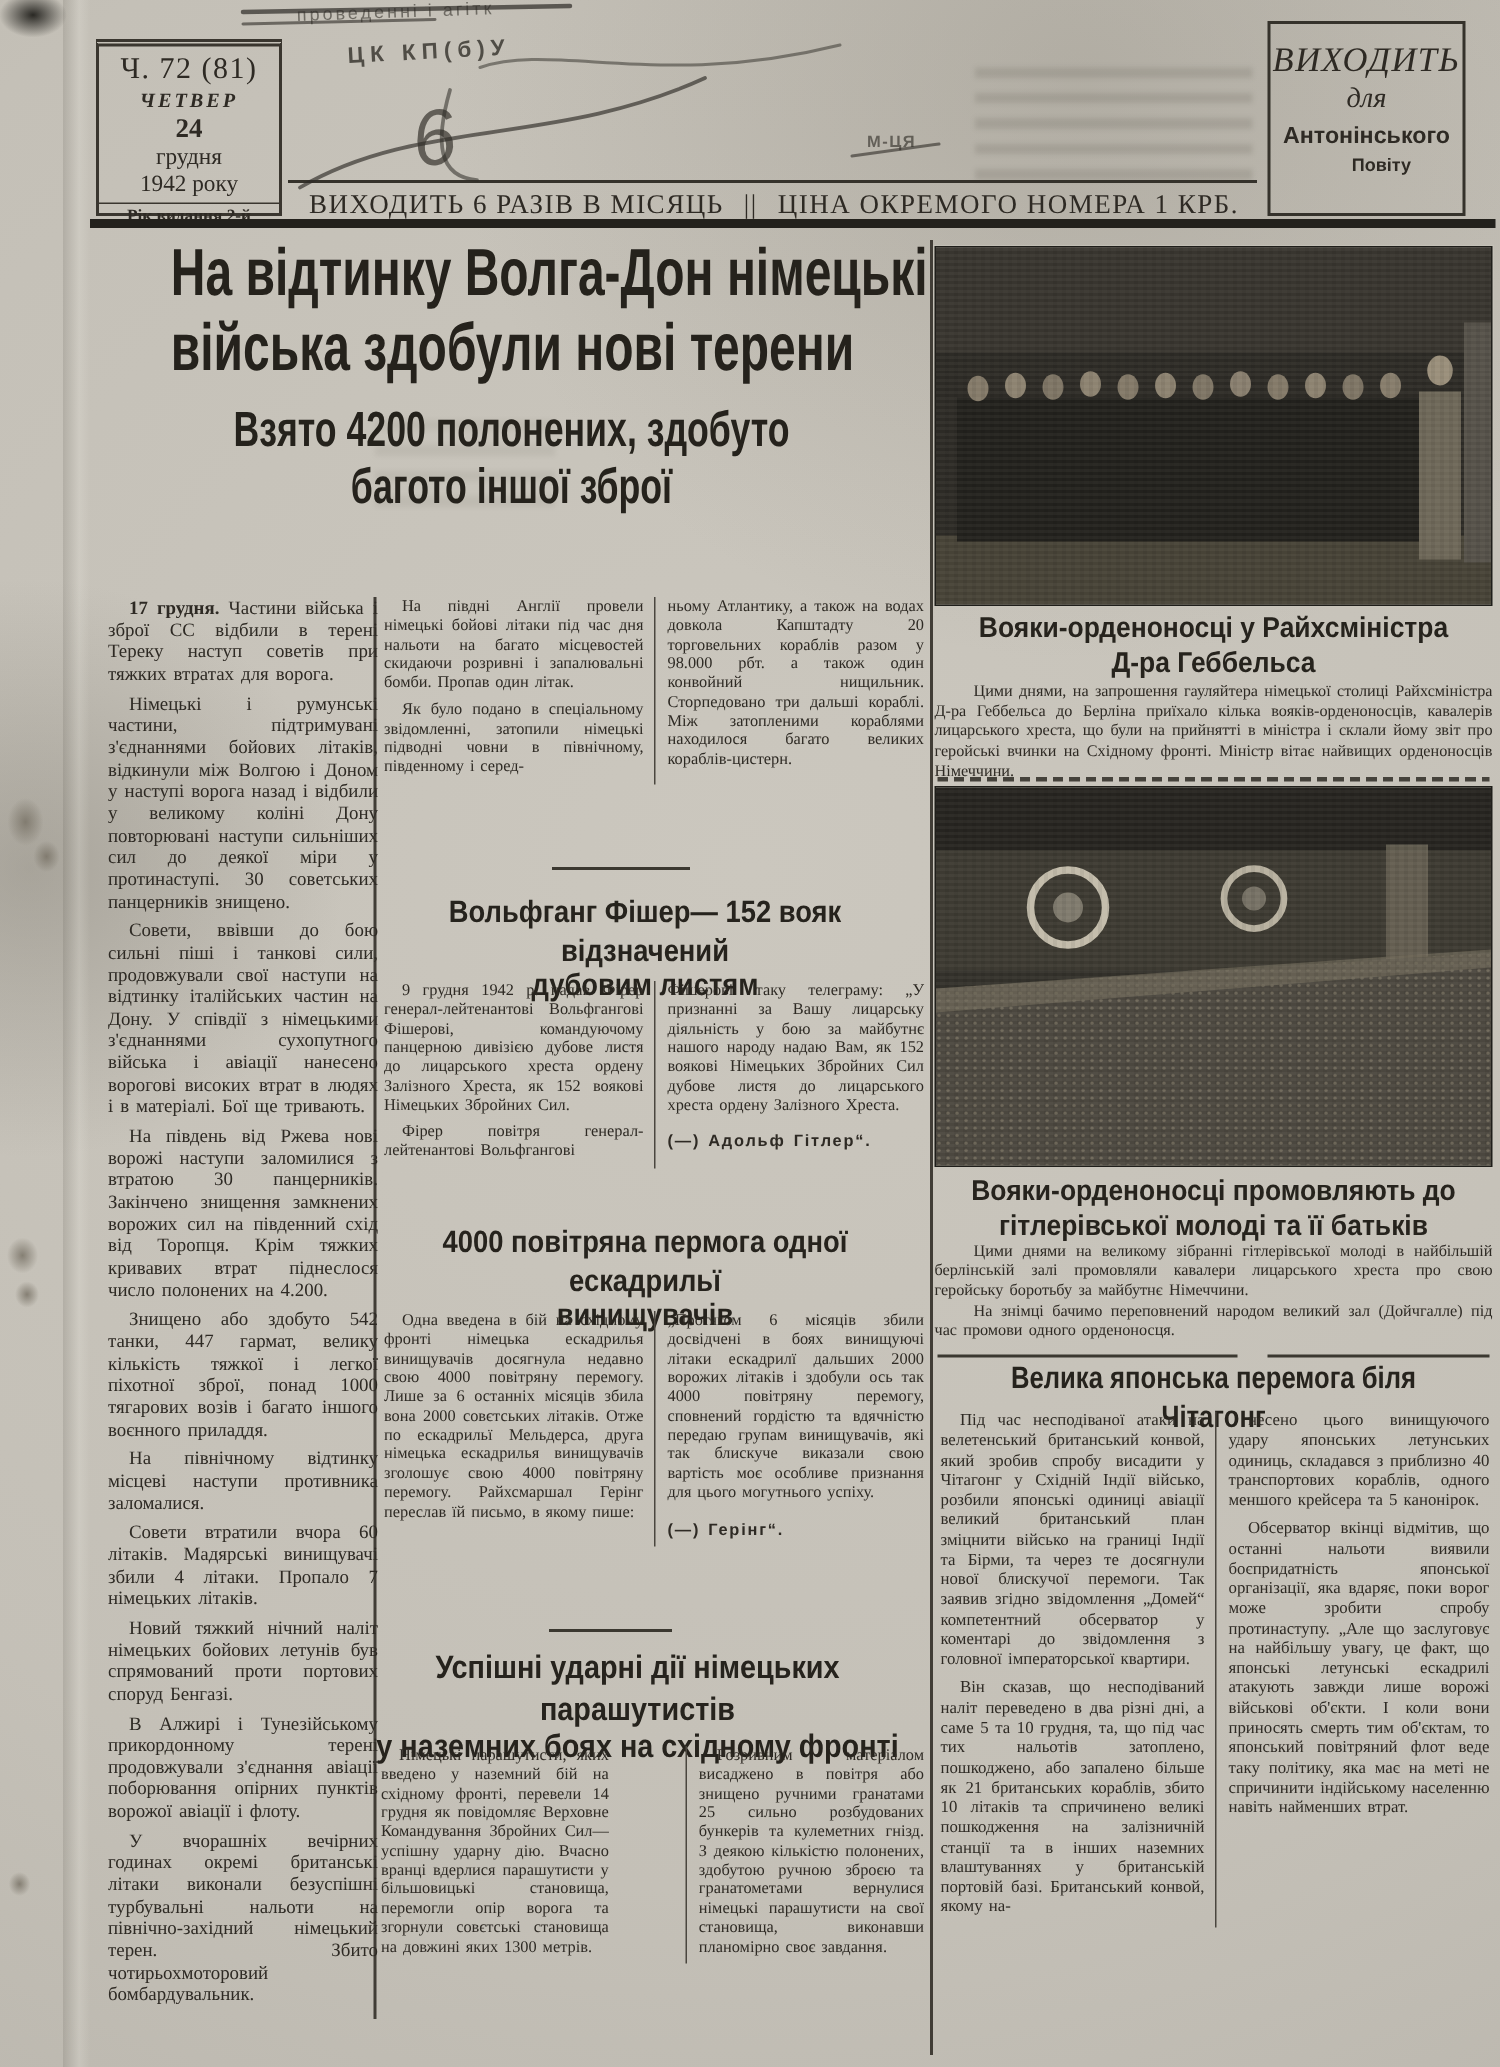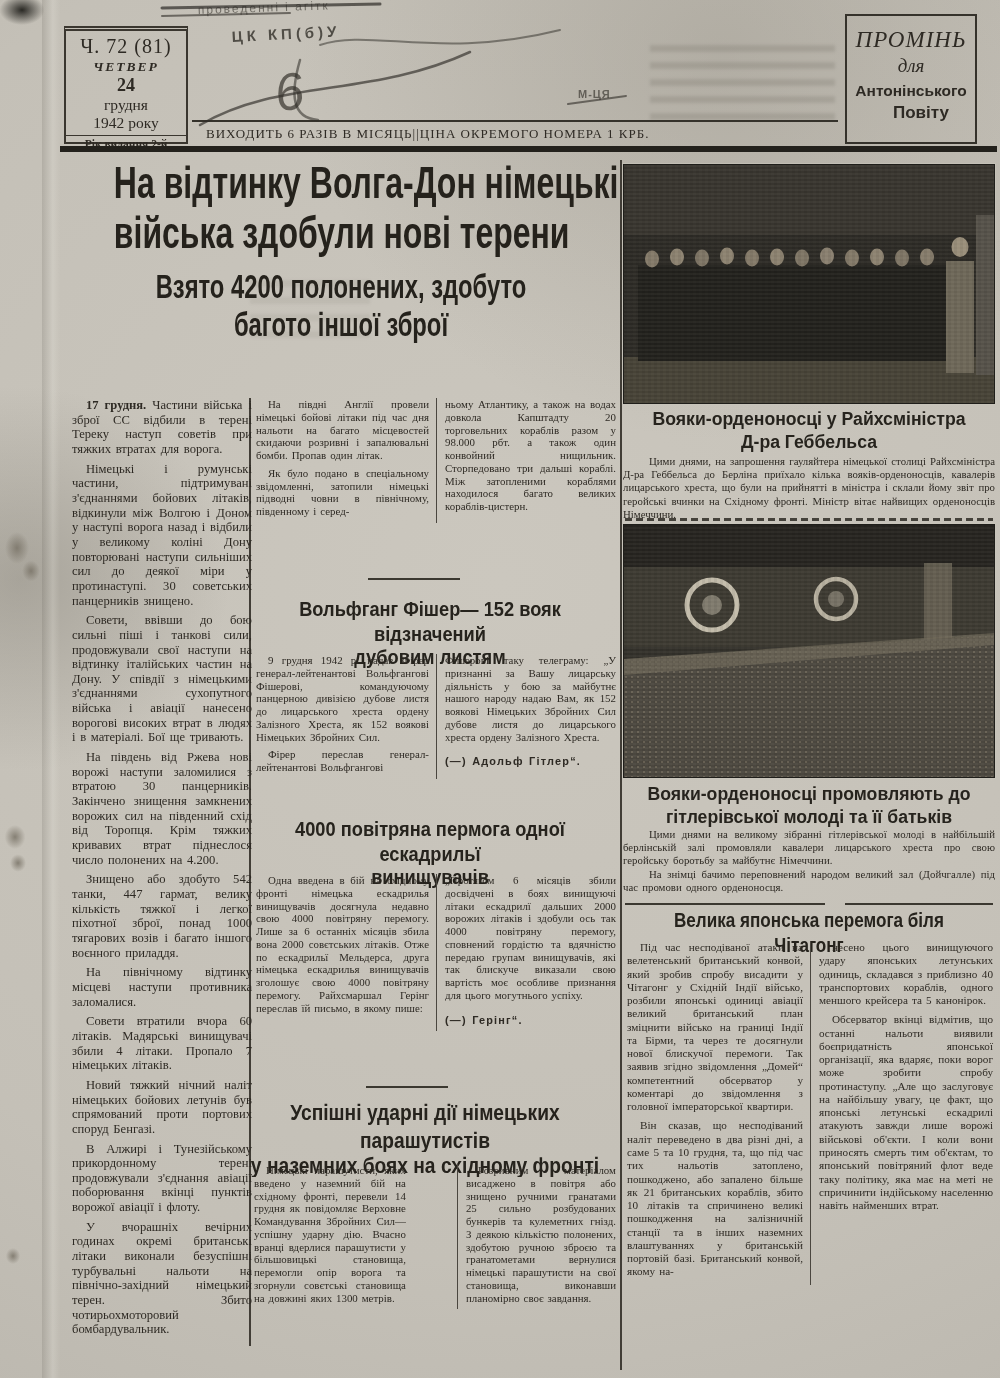--- a/index.html
+++ b/index.html
@@ -32,27 +32,27 @@
   .issue-month, .issue-year { font-size:15.5px; line-height:1.15; }
   .issue-ed { border-top:1.5px solid #3a362f; margin-top:3px; padding-top:2px;
     font-weight:bold; font-size:11.5px; }
   .masthead { position:absolute; left:192px; top:24px; width:645px; height:94px;
     display:flex; align-items:center; justify-content:center; }
   .masthead-text { font-family:"Liberation Sans", sans-serif; font-weight:bold;
     font-size:58px; letter-spacing:9px; white-space:nowrap; color:#26231d;
     transform:scale(.92,1.22); text-shadow:1px 1px 0 rgba(38,35,29,.35); }
   .subhead-bar { position:absolute; left:192px; top:120px; width:646px;
     border-top:2px solid #35322b; padding:4px 12px 0 14px;
-    display:flex; font-size:13px; letter-spacing:1px; }
+    display:flex; justify-content:space-between; font-size:18px; letter-spacing:1px; }
   .region-box { position:absolute; left:845px; top:14px; width:132px; height:130px;
     border:2px solid #35322b; text-align:center; padding-top:11px; }
   .region-l1 { font-style:italic; font-size:23px; letter-spacing:1px; }
   .region-l2 { font-style:italic; font-size:19px; margin-top:2px; }
   .region-l3 { font-family:"Liberation Sans", sans-serif; font-weight:bold; font-size:15.5px; margin-top:5px; }
-  .region-l4 { font-family:"Liberation Sans", sans-serif; font-weight:bold; font-size:17px; margin-top:3px;margin-left:20px; }
+  .region-l4 { font-family:"Liberation Sans", sans-serif; font-weight:bold; font-size:12px; margin-top:3px;margin-left:20px; }
   .thick-rule { position:absolute; left:60px; top:146px; width:937px; height:6px; background:#23211c; }
   .stamp-svg { position:absolute; left:140px; top:0; width:540px; height:150px; pointer-events:none; }
 
   
   .v-rule { position:absolute; width:2px; background:#413d36; }
   .h-dash { position:absolute; height:2px; background:#3b3830; }
 
   
   .lead-head { position:absolute; left:64px; top:158px; width:554px; text-align:center; }
   .hl { font-family:"Liberation Sans", sans-serif; font-weight:bold; white-space:nowrap;
@@ -121,21 +121,21 @@
   </div>
 
 
   <div class="subhead-bar">
     <span>ВИХОДИТЬ 6 РАЗІВ В МІСЯЦЬ</span>
     <span>||</span>
     <span>ЦІНА ОКРЕМОГО НОМЕРА 1 КРБ.</span>
   </div>
 
   <div class="region-box">
-    <div class="region-l1">ПРОМІНЬ</div>
+    <div class="region-l1">ВИХОДИТЬ</div>
     <div class="region-l2">для</div>
     <div class="region-l3">Антонінського</div>
     <div class="region-l4">Повіту</div>
   </div>
 
   <svg class="stamp-svg" viewBox="0 0 540 150">
     <g fill="#33302a" opacity=".8" font-family="Liberation Sans, sans-serif">
       <text x="58" y="14" font-size="12" letter-spacing="2" opacity=".75" transform="rotate(-2 58 14)">проведенні і агітк</text>
       <text x="92" y="42" font-size="15" font-weight="bold" letter-spacing="4" transform="rotate(-3 92 42)">ЦК КП(б)У</text>
       <text x="138" y="112" font-size="52" font-style="italic" opacity=".85" transform="rotate(-10 138 112)">6</text>
@@ -169,42 +169,42 @@
 
   <div class="col1">
     <p><b>17 грудня.</b> <span>Частини війська і зброї СС відбили в терені Тереку наступ советів при тяжких втратах для ворога.</span></p>
     <p>Німецькі і румунські частини, підтримувані з'єднаннями бойових літаків, відкинули між Волгою і Доном у наступі ворога назад і відбили у великому коліні Дону повторювані наступи сильніших сил до деякої міри у протинаступі. 30 советських панцерників знищено.</p>
     <p>Совети, ввівши до бою сильні піші і танкові сили, продовжували свої наступи на відтинку італійських частин на Дону. У співдії з німецькими з'єднаннями сухопутного війська і авіації нанесено ворогові високих втрат в людях і в матеріалі. Бої ще тривають.</p>
     <p>На південь від Ржева нові ворожі наступи заломилися з втратою 30 панцерників. Закінчено знищення замкнених ворожих сил на південний схід від Торопця. Крім тяжких кривавих втрат піднеслося число полонених на 4.200.</p>
     <p>Знищено або здобуто 542 танки, 447 гармат, велику кількість тяжкої і легкої піхотної зброї, понад 1000 тягарових возів і багато іншого воєнного приладдя.</p>
     <p>На північному відтинку місцеві наступи противника заломалися.</p>
     <p>Совети втратили вчора 60 літаків. Мадярські винищувачі збили 4 літаки. Пропало 7 німецьких літаків.</p>
     <p>Новий тяжкий нічний наліт німецьких бойових летунів був спрямований проти портових споруд Бенгазі.</p>
-    <p>В Алжирі і Тунезійському прикордонному терені продовжували з'єднання авіації поборювання вкінці пунктів ворожої авіації і флоту.</p>
+    <p>В Алжирі і Тунезійському прикордонному терені продовжували з'єднання авіації поборювання опірних пунктів ворожої авіації і флоту.</p>
     <p>У вчорашніх вечірних годинах окремі британські літаки виконали безуспішні турбувальні нальоти на північно-західний німецький терен. Збито чотирьохмоторовий бомбардувальник.</p>
   </div>
 
   <div class="twocol body-sm" style="position:absolute;left:254px;top:398px;width:364px;">
     <div class="c">
       <p>На півдні Англії провели німецькі бойові літаки під час дня нальоти на багато місцевостей скидаючи розривні і запалювальні бомби. Пропав один літак.</p>
       <p>Як було подано в спеціальному звідомленні, затопили німецькі підводні човни в північному, південному і серед-</p>
     </div>
     <div class="c">
       <p class="noind">ньому Атлантику, а також на водах довкола Капштадту 20 торговельних кораблів разом у 98.000 рбт. а також один конвойний нищильник. Сторпедовано три дальші кораблі. Між затопленими кораблями находилося багато великих кораблів-цистерн.</p>
     </div>
   </div>
 
   <div style="position:absolute;left:240px;top:598px;width:380px;">
     <div class="art-title" style="font-size:19px;line-height:24px;">Вольфганг Фішер— 152 вояк відзначений</div>
     <div class="art-title" style="font-size:19px;line-height:24px;">дубовим листям</div>
   </div>
   <div class="twocol body-sm" style="position:absolute;left:254px;top:654px;width:364px;">
     <div class="c">
       <p>9 грудня 1942 р. надав Фірер генерал-лейтенантові Вольфгангові Фішерові, командуючому панцерною дивізією дубове листя до лицарського хреста ордену Залізного Хреста, як 152 воякові Німецьких Збройних Сил.</p>
-      <p>Фірер переслав генерал-лейтенантові Вольфгангові</p>
+      <p>Фірер повітря генерал-лейтенантові Вольфгангові</p>
     </div>
     <div class="c">
       <p class="noind">Фішерові таку телеграму: „У признанні за Вашу лицарську діяльність у бою за майбутнє нашого народу надаю Вам, як 152 воякові Німецьких Збройних Сил дубове листя до лицарського хреста ордену Залізного Хреста.</p>
       <p class="sig">(—) Адольф Гітлер“.</p>
     </div>
   </div>
 
   <div style="position:absolute;left:240px;top:818px;width:380px;">
     <div class="art-title" style="font-size:19px;line-height:24px;">4000 повітряна пермога одної ескадрильї</div>
     <div class="art-title" style="font-size:19px;line-height:24px;">винищувачів</div>

